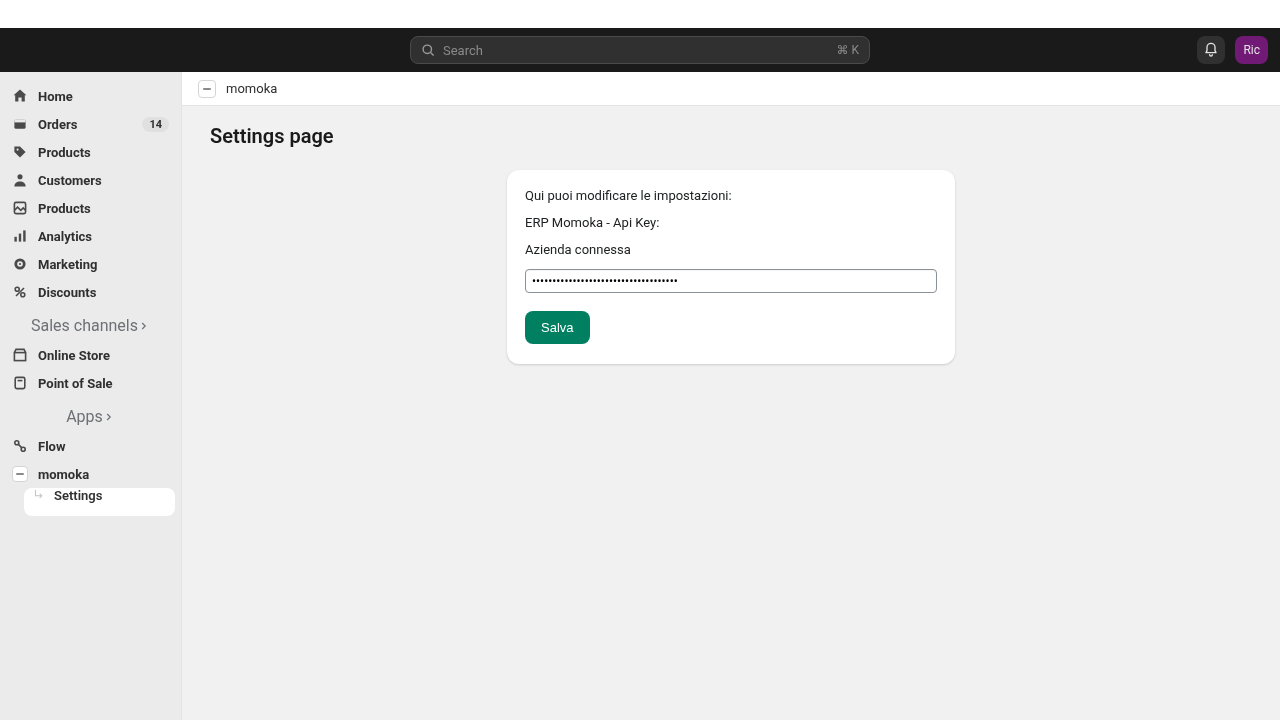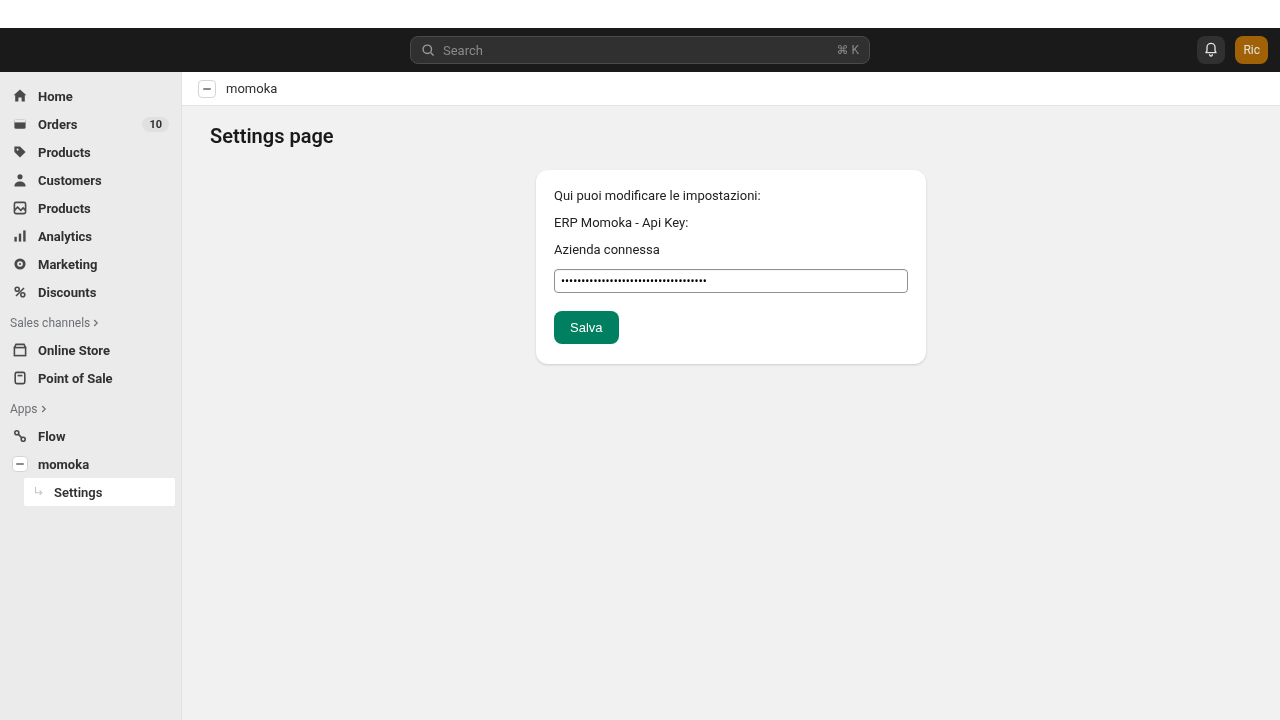--- a/index.html
+++ b/index.html
@@ -11,48 +11,48 @@
 
   
   .topbar { height: 44px; background: #1a1a1a; display: flex; align-items: center; padding: 0 12px; position: relative; }
   .searchwrap { position: absolute; left: 50%; transform: translateX(-50%); width: 460px; height: 28px; background: #303030; border: 1px solid #4a4a4a; border-radius: 8px; display: flex; align-items: center; padding: 0 10px; color: #bfbfbf; }
   .searchwrap .sicon { width: 14px; height: 14px; margin-right: 8px; flex: 0 0 auto; }
   .searchwrap .splace { flex: 1; color: #8a8a8a; font-size: 13px; }
   .searchwrap .shortcut { color: #8a8a8a; font-size: 12px; }
   .topbar-right { margin-left: auto; display: flex; align-items: center; gap: 10px; }
   .bellbtn { width: 28px; height: 28px; border-radius: 8px; background: #303030; display: flex; align-items: center; justify-content: center; }
   .bellbtn svg { width: 16px; height: 16px; }
-  .userchip { height: 28px; border-radius: 8px; background: #a16207; color: #e3e3e3; display: flex; align-items: center; padding: 0 8px; font-size: 12px; max-width: 40px; overflow: hidden; }
+  .userchip { height: 28px; border-radius: 8px; background: #701a75; color: #e3e3e3; display: flex; align-items: center; padding: 0 8px; font-size: 12px; max-width: 40px; overflow: hidden; }
 
   
   .body { flex: 1; display: flex; overflow: hidden; }
   .sidebar { width: 182px; background: #ebebeb; border-right: 1px solid #e1e3e5; display: flex; flex-direction: column; padding-top: 10px; }
   .navlist { display: flex; flex-direction: column; padding: 0 6px; }
   .navitem { display: flex; align-items: center; gap: 10px; height: 28px; padding: 0 6px; border-radius: 8px; cursor: pointer; color: #303030; font-weight: 700; }
   .navitem .nicon { width: 16px; height: 16px; flex: 0 0 auto; display: flex; align-items: center; justify-content: center; }
   .navitem .nlabel { flex: 1; font-size: 13px; }
   .navitem .badge { background: #e0e0e0; color: #303030; font-size: 11px; border-radius: 8px; padding: 1px 7px; }
-  .sectionhdr { display: flex; align-items: center; justify-content: flex-start; padding: 10px 10px 6px 10px; color: #6d7175; font-size: 12px; }
+  .sectionhdr { display: flex; align-items: center; justify-content: center; padding: 10px 10px 6px 10px; color: #6d7175; font-size: 16px; }
   .sectionhdr .chev { width: 12px; height: 12px; }
-  .subitem { display: flex; align-items: center; gap: 8px; height: 28px; margin-left: 18px; padding: 0 8px; border-radius: 2px; font-size: 13px; cursor: pointer; color: #303030; }
+  .subitem { display: flex; align-items: flex-start; gap: 8px; height: 28px; margin-left: 18px; padding: 0 8px; border-radius: 8px; font-size: 13px; cursor: pointer; color: #303030; }
   .subitem.active { background: #ffffff; font-weight: 600; }
   .subitem .subicon { width: 14px; height: 14px; opacity: 0.5; }
   .appicon { width: 16px; height: 16px; border-radius: 4px; background: #ffffff; border: 1px solid #d2d5d8; display: flex; align-items: center; justify-content: center; }
   .appicon .dash { width: 8px; height: 2px; background: #8a8a8a; border-radius: 1px; }
 
   
   .main { flex: 1; display: flex; flex-direction: column; background: #f1f1f1; overflow: auto; }
   .breadcrumb { height: 34px; background: #ffffff; border-bottom: 1px solid #e1e3e5; display: flex; align-items: center; padding: 0 16px; gap: 10px; }
   .breadcrumb .bicon { width: 18px; height: 18px; border-radius: 4px; background: #ffffff; border: 1px solid #d2d5d8; display: flex; align-items: center; justify-content: center; }
   .breadcrumb .bicon .dash { width: 8px; height: 2px; background: #8a8a8a; border-radius: 1px; }
   .breadcrumb .btext { font-size: 13px; color: #303030; }
 
   .pagetitle { font-size: 20px; font-weight: 600; padding: 18px 16px 22px 28px; color: #1a1a1a; }
 
-  .card { width: 390px; background: #ffffff; border-radius: 12px; box-shadow: 0 1px 2px rgba(0,0,0,0.06), 0 1px 3px rgba(0,0,0,0.1); padding: 18px 18px 20px 18px; margin: 0 auto; display: flex; flex-direction: column; gap: 12px; }
+  .card { width: 448px; background: #ffffff; border-radius: 12px; box-shadow: 0 1px 2px rgba(0,0,0,0.06), 0 1px 3px rgba(0,0,0,0.1); padding: 18px 18px 20px 18px; margin: 0 auto; display: flex; flex-direction: column; gap: 12px; }
   .card p { font-size: 13px; color: #202223; }
   .statusline { font-size: 13px; color: #202223; }
   .pwinput { width: 100%; height: 24px; border: 1px solid #8c9196; border-radius: 4px; padding: 2px 6px; font-size: 12px; font-family: inherit; letter-spacing: 0; box-shadow: inset 0 1px 1px rgba(0,0,0,0.05); }
   .savebtn { align-self: flex-start; background: #008060; color: #ffffff; border: none; border-radius: 8px; padding: 9px 16px; font-size: 13px; font-weight: 500; cursor: pointer; margin-top: 6px; }
 
   svg { display: block; }
 </style>
 </head>
 <body>
 
@@ -99,21 +99,21 @@
         </div>
 
         <div class="navitem">
           <span class="nicon">
               <svg viewBox="0 0 20 20" fill="#4a4a4a">
                 <rect x="3" y="4" width="14" height="12" rx="2"></rect>
                 <rect x="3" y="4" width="14" height="4" fill="#ebebeb"></rect>
               </svg>
             </span>
           <span class="nlabel">Orders</span>
-          <span class="badge">10</span>
+          <span class="badge">14</span>
         </div>
 
         <div class="navitem">
           <span class="nicon">
               <svg viewBox="0 0 20 20" fill="#4a4a4a">
                 <path d="M3 3h7l7 7-7 7-7-7z"></path>
                 <circle cx="7" cy="7" r="1.3" fill="#ebebeb"></circle>
               </svg>
             </span>
           <span class="nlabel">Products</span>

